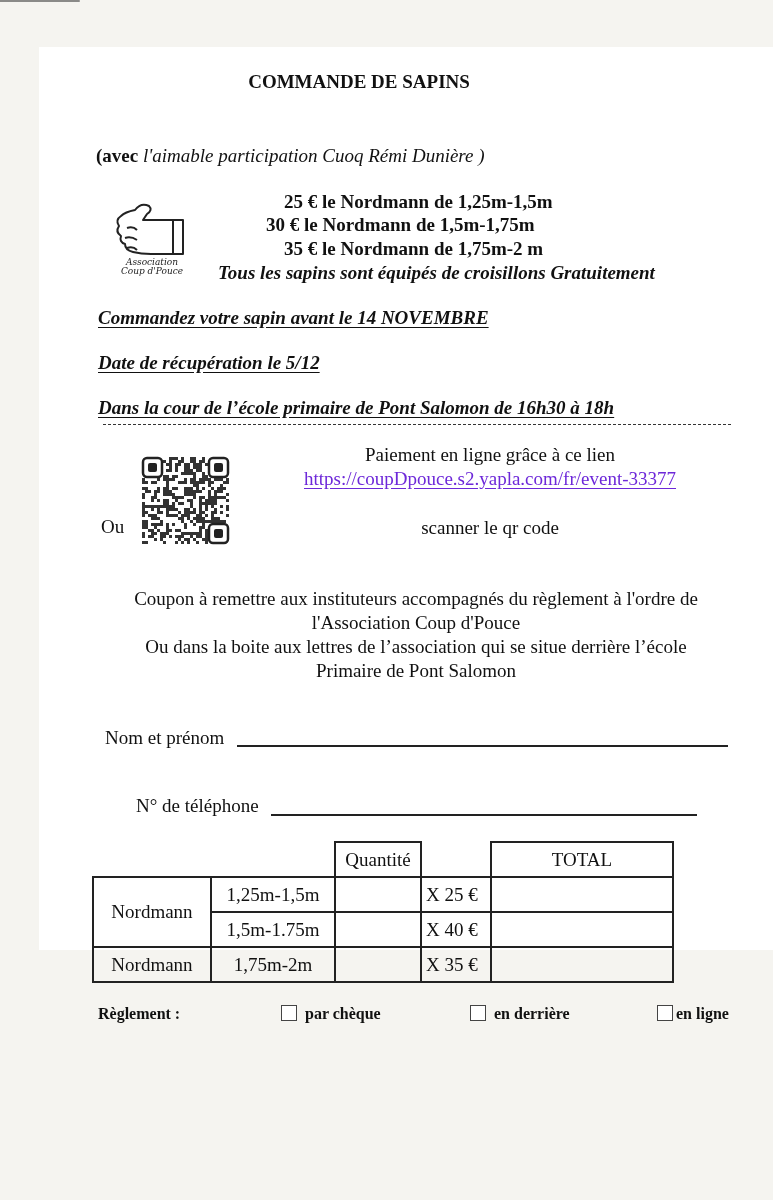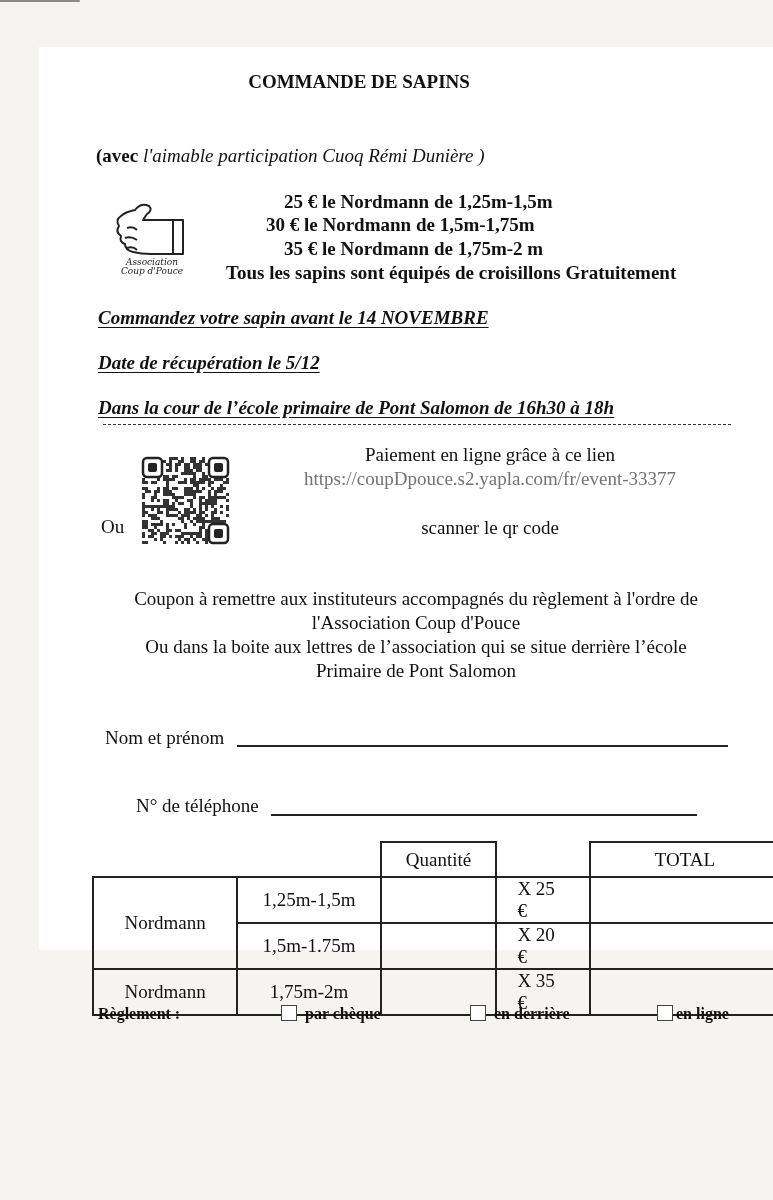--- a/index.html
+++ b/index.html
@@ -13,40 +13,40 @@
   .title { left:0; width:640px; top:24px; text-align:center; font-weight:bold; font-size:19px; }
   .subtitle { left:0; width:640px; top:73px; text-align:center; font-weight:bold; font-size:19px; }
   .participation { left:57px; top:98px; font-size:19px; }
   .participation b { font-weight:bold; }
   .participation i { font-style:italic; }
   .logo { left:58px; top:145px; width:110px; height:84px; }
   .price { font-weight:bold; font-size:19px; }
   .p1 { left:245px; top:144px; }
   .p2 { left:227px; top:167px; }
   .p3 { left:245px; top:191px; }
-  .p4 { left:187px; top:215px; }
+  .p4 { left:179px; top:215px;font-style:italic; }
   .notice { left:59px; font-weight:bold; font-style:italic; font-size:19px; text-decoration:underline; text-underline-offset:3px; }
   .n1 { top:260px; }
   .n2 { top:305px; }
   .n3 { top:350px; }
   .dashline { left:64px; top:377px; width:628px; height:0; border-top:1.5px dashed #333; }
   .qr { left:100px; top:408px; width:92px; height:90px; }
   .ou { left:62px; top:469px; font-size:19px; }
   .pay { left:243px; width:416px; text-align:center; font-size:19px; }
   .pay1 { top:397px; }
-  .pay2 { top:421px; text-underline-offset:3px; color:#737373; cursor:pointer; }
+  .pay2 { top:421px; text-decoration:underline; text-underline-offset:3px; color:#6d28d9; cursor:pointer; }
   .pay3 { top:470px; }
   .coupon { left:60px; width:634px; text-align:center; font-size:19px; line-height:24px; top:540px; white-space:normal; }
   .field-label { font-size:19px; }
   .nom { left:66px; top:680px; }
   .nom-line { left:198px; top:698px; width:491px; height:0; border-top:2px solid #222; }
   .tel { left:97px; top:748px; }
   .tel-line { left:232px; top:767px; width:426px; height:0; border-top:2px solid #222; }
   table.order { position:absolute; left:53px; top:794px; border-collapse:collapse; font-size:19px; }
-  table.order td { border:2px solid #222; height:33px; padding:0 20px; text-align:center; }
+  table.order td { border:2px solid #222; height:33px; padding:0 4px; text-align:center; }
   table.order td.blank { border:none; }
   table.order td.blank-mid { border-top:none; border-left:2px solid #222; border-right:2px solid #222; }
   .reg { top:958px; font-size:16px; font-weight:bold; }
   .chk { width:14px; height:14px; border:1.5px solid #444; display:inline-block; vertical-align:-2px; margin-right:8px; background:#fff; cursor:pointer; }
 </style>
 </head>
 <body>
 
 <div class="topbar"></div>
 
@@ -468,21 +468,21 @@
     <tr>
       <td rowspan="2">Nordmann</td>
       <td>1,25m-1,5m</td>
       <td></td>
       <td style="text-align:left">X 25 €</td>
       <td></td>
     </tr>
     <tr>
       <td>1,5m-1.75m</td>
       <td></td>
-      <td style="text-align:left">X 20 €</td>
+      <td style="text-align:left">X 40 €</td>
       <td></td>
     </tr>
     <tr>
       <td>Nordmann</td>
       <td>1,75m-2m</td>
       <td></td>
       <td style="text-align:left">X 35 €</td>
       <td></td>
     </tr>
   </tbody>

